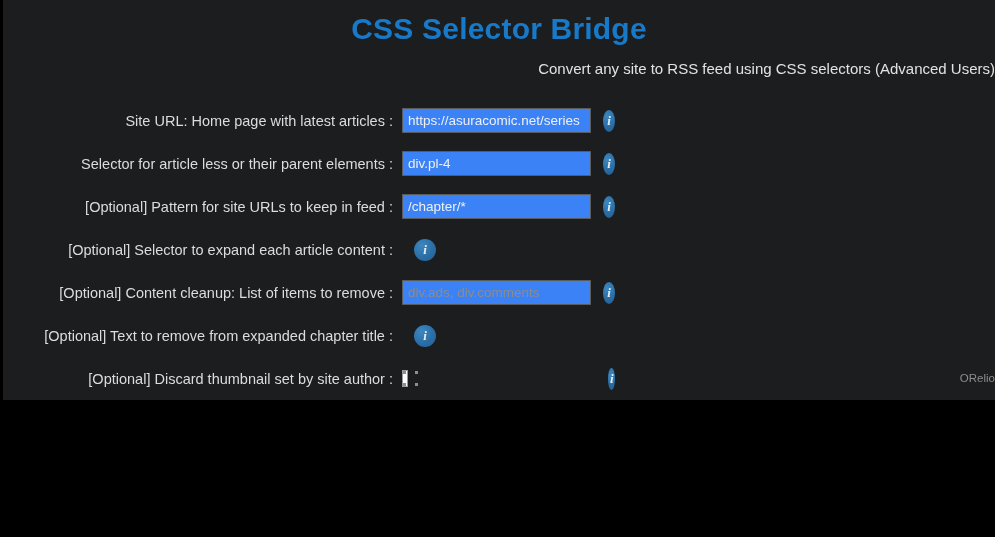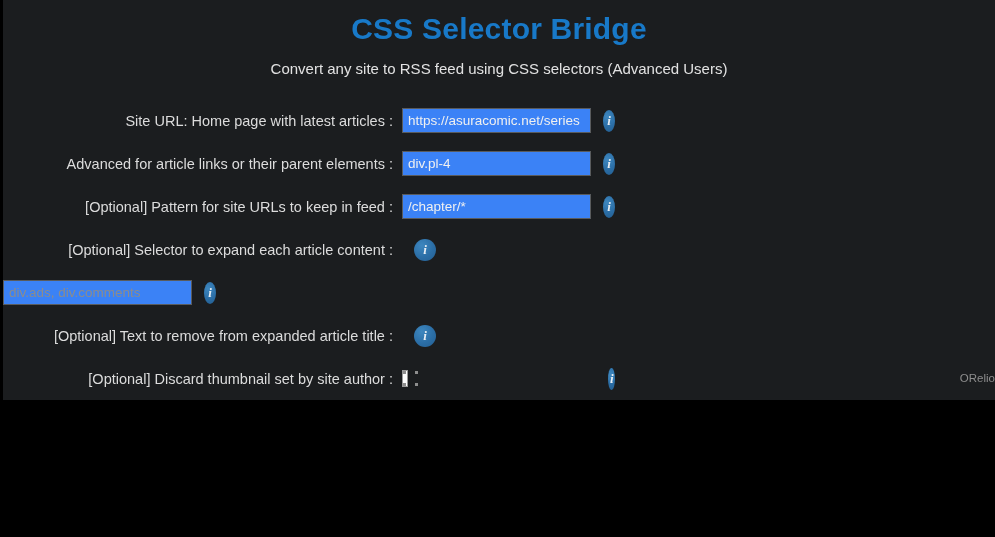--- a/index.html
+++ b/index.html
@@ -29,21 +29,21 @@
     padding-top: 12px;
     text-align: center;
     font-size: 30px;
     font-weight: bold;
     color: #1879c8;
     letter-spacing: 0.2px;
   }
   .page-subtitle {
     margin: 0;
     padding-top: 14px;
-    text-align: center;
+    text-align: right;
     font-size: 15px;
     color: #e2e2e2;
     font-weight: normal;
   }
   .form {
     margin-top: 22px;
   }
   .form-row {
     display: flex;
     align-items: center;
@@ -167,21 +167,21 @@
 
     <div class="form-row">
       <div class="label">Site URL: Home page with latest articles :</div>
       <div class="field">
         <input class="text-input" type="text" value="https://asuracomic.net/series" style="">
         <span class="info-icon">i</span>
       </div>
     </div>
 
     <div class="form-row">
-      <div class="label">Advanced for article links or their parent elements :</div>
+      <div class="label">Selector for article less or their parent elements :</div>
       <div class="field">
         <input class="text-input" type="text" value="div.pl-4" style="">
         <span class="info-icon">i</span>
       </div>
     </div>
 
     <div class="form-row">
       <div class="label">[Optional] Pattern for site URLs to keep in feed :</div>
       <div class="field">
         <input class="text-input" type="text" value="/chapter/*" style="">
@@ -190,28 +190,29 @@
     </div>
 
     <div class="form-row">
       <div class="label">[Optional] Selector to expand each article content :</div>
       <div class="field">
         <span class="info-icon">i</span>
       </div>
     </div>
 
     <div class="form-row">
+      <div class="label">[Optional] Content cleanup: List of items to remove :</div>
       <div class="field">
         <input class="text-input" type="text" placeholder="div.ads, div.comments" style="">
         <span class="info-icon">i</span>
       </div>
     </div>
 
     <div class="form-row">
-      <div class="label">[Optional] Text to remove from expanded article title :</div>
+      <div class="label">[Optional] Text to remove from expanded chapter title :</div>
       <div class="field">
         <span class="info-icon">i</span>
       </div>
     </div>
 
     <div class="form-row">
       <div class="label">[Optional] Discard thumbnail set by site author :</div>
       <div class="field">
         <input class="checkbox-input" type="checkbox" style="">
         <span class="info-icon" style="margin-left:200px;">i</span>

